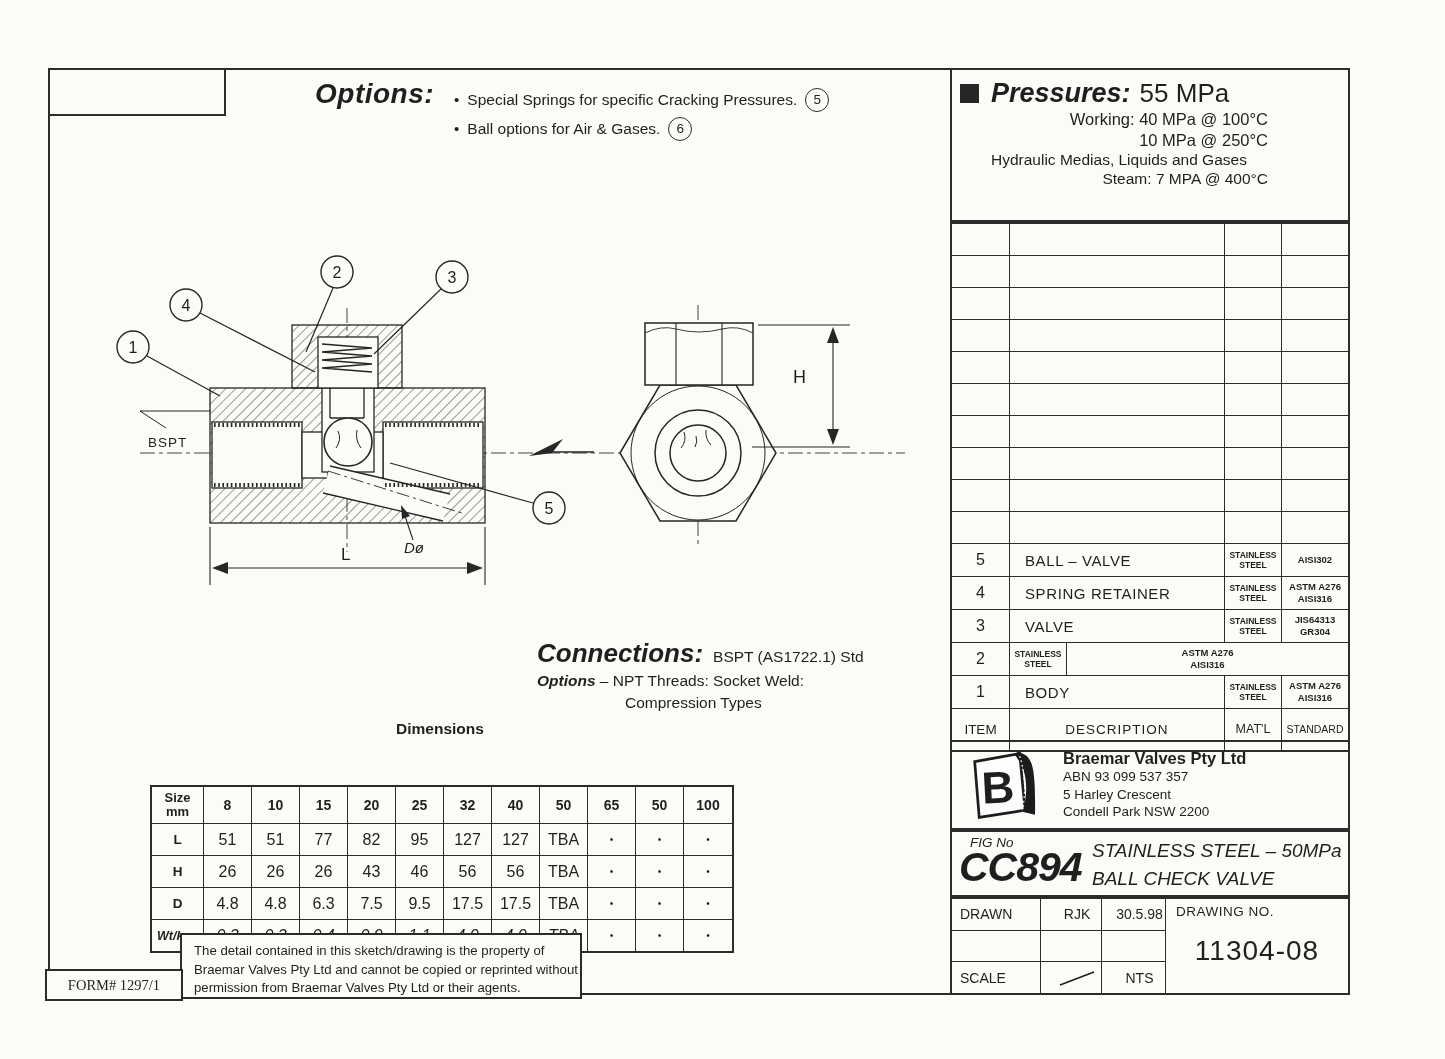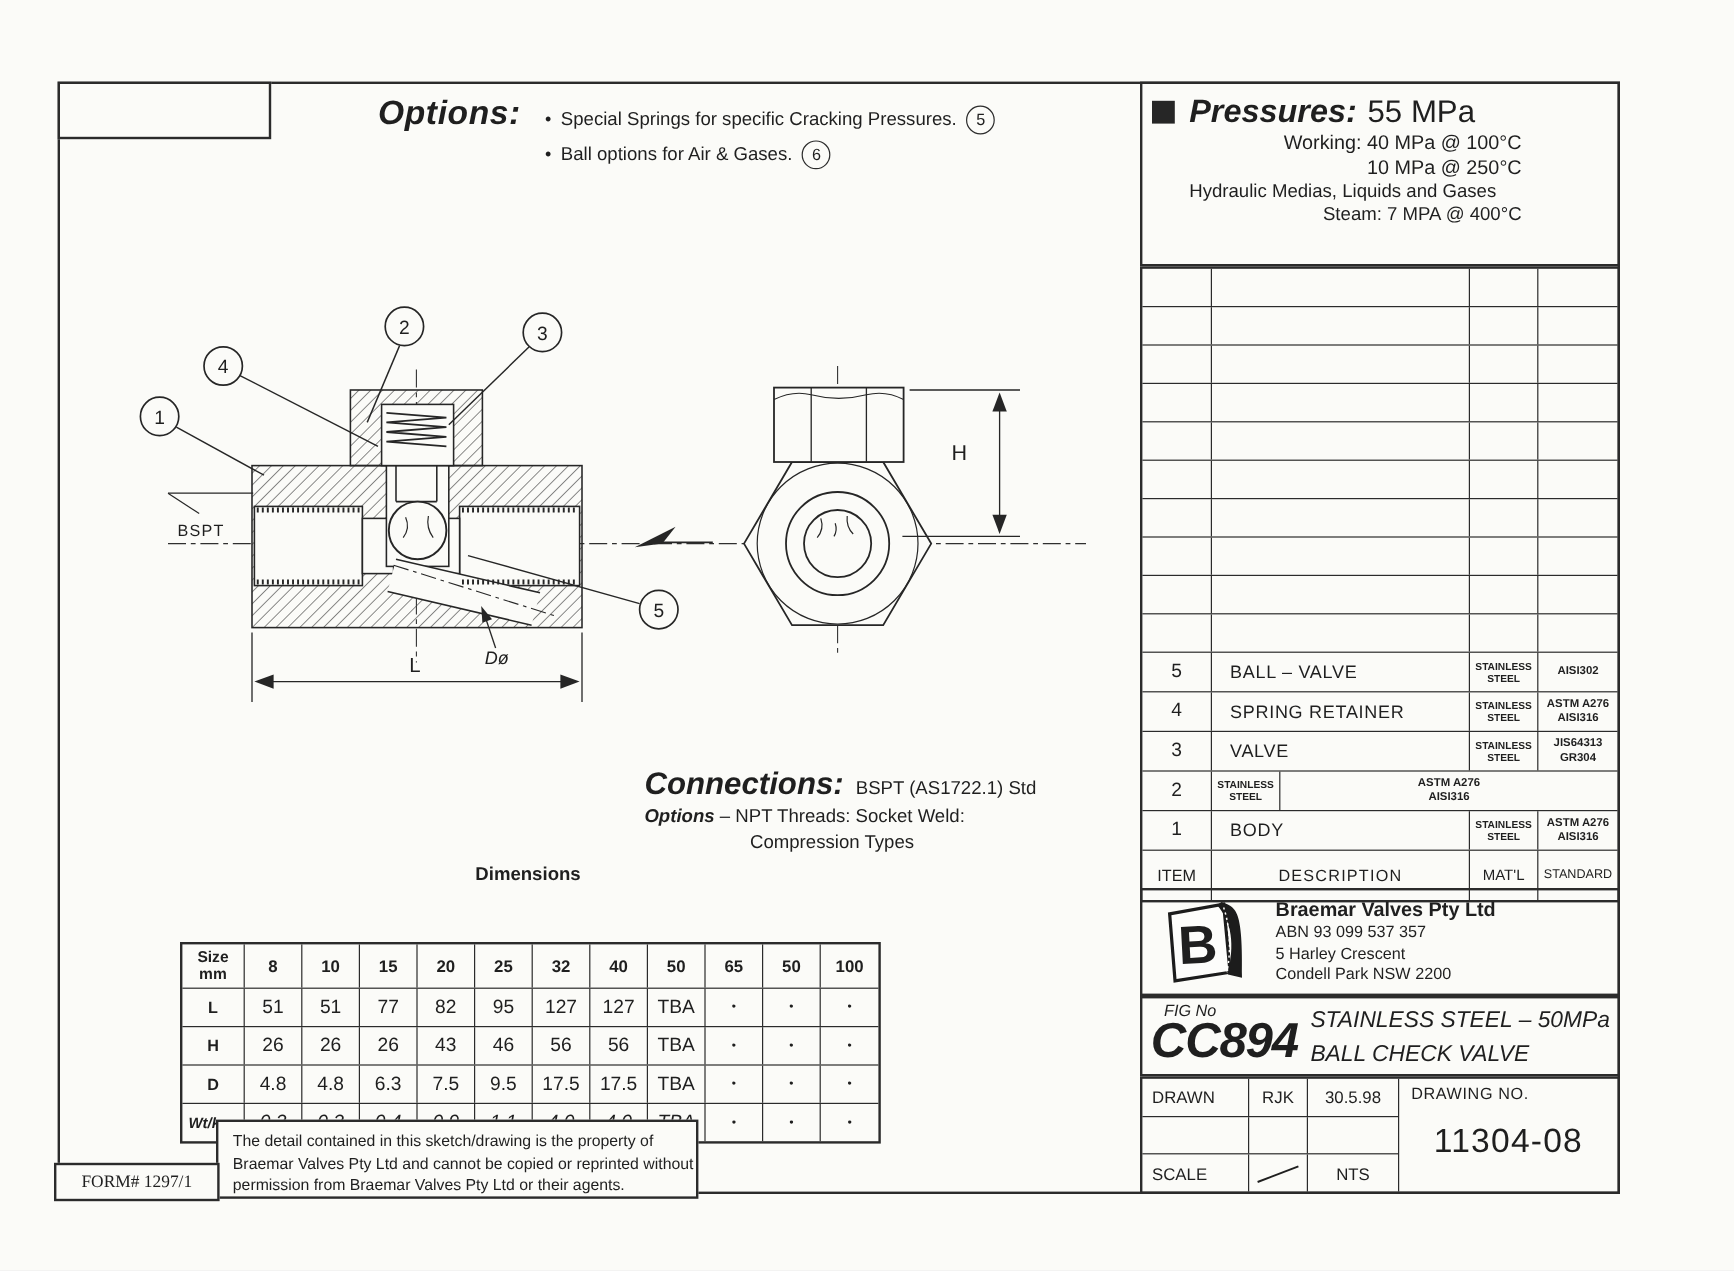--- a/index.html
+++ b/index.html
@@ -60,21 +60,21 @@
   .company{left:950px;top:740px;width:400px;height:90px;display:flex;align-items:center;}
   .company-text{margin-left:13px;}
   .company-name{font-size:16.5px;font-weight:bold;}
   .company-line{font-size:13.5px;line-height:1.3;}
   .figbox{left:950px;top:830px;width:400px;height:67px;}
   .fig-label{position:absolute;left:18px;top:3px;font-size:13.5px;font-style:italic;}
   .fig-no{position:absolute;left:7px;top:12px;font-size:41px;font-weight:900;font-style:italic;letter-spacing:-1px;}
   .fig-titles{position:absolute;left:140px;top:5px;font-style:italic;font-size:19px;line-height:1.45;}
   .tblock{left:950px;top:897px;width:400px;height:98px;display:flex;}
   .tb-left{width:213px;display:flex;flex-direction:column;border-right:1.5px solid var(--line);}
-  .tb-row{display:flex;flex:1;border-bottom:1.5px solid var(--line);}
+  .tb-row{display:flex;flex:1;border-bottom:1.5px solid var(--line);gap:12px;}
   .tb-row:last-child{border-bottom:none;}
   .tb-c1{width:80px;display:flex;align-items:center;padding-left:8px;font-size:14px;border-right:1.5px solid var(--line);}
   .tb-c2{width:48px;display:flex;align-items:center;justify-content:center;font-size:14px;border-right:1.5px solid var(--line);}
   .tb-c3{flex:1;display:flex;align-items:center;justify-content:center;font-size:14px;}
   .tb-right{flex:1;position:relative;}
   .dno-label{position:absolute;left:10px;top:5px;font-size:13.5px;letter-spacing:.5px;}
   .dno{position:absolute;left:0;right:0;top:36px;text-align:center;font-size:28px;letter-spacing:1px;}
 
   
   .connections{position:absolute;left:537px;top:638px;width:420px;}

